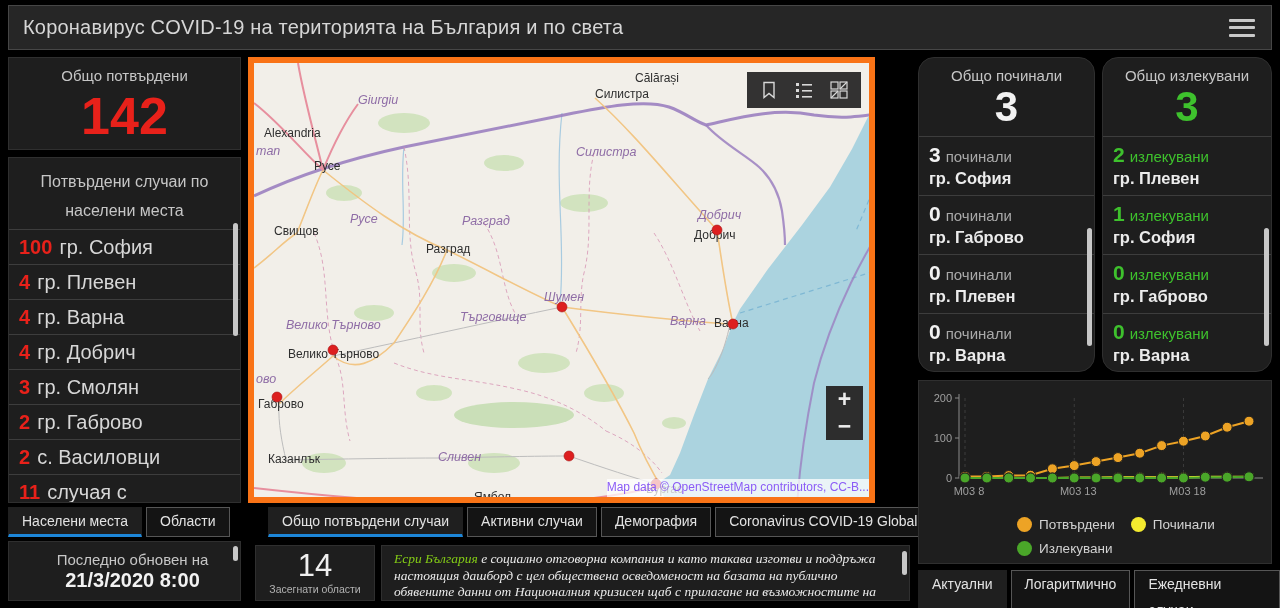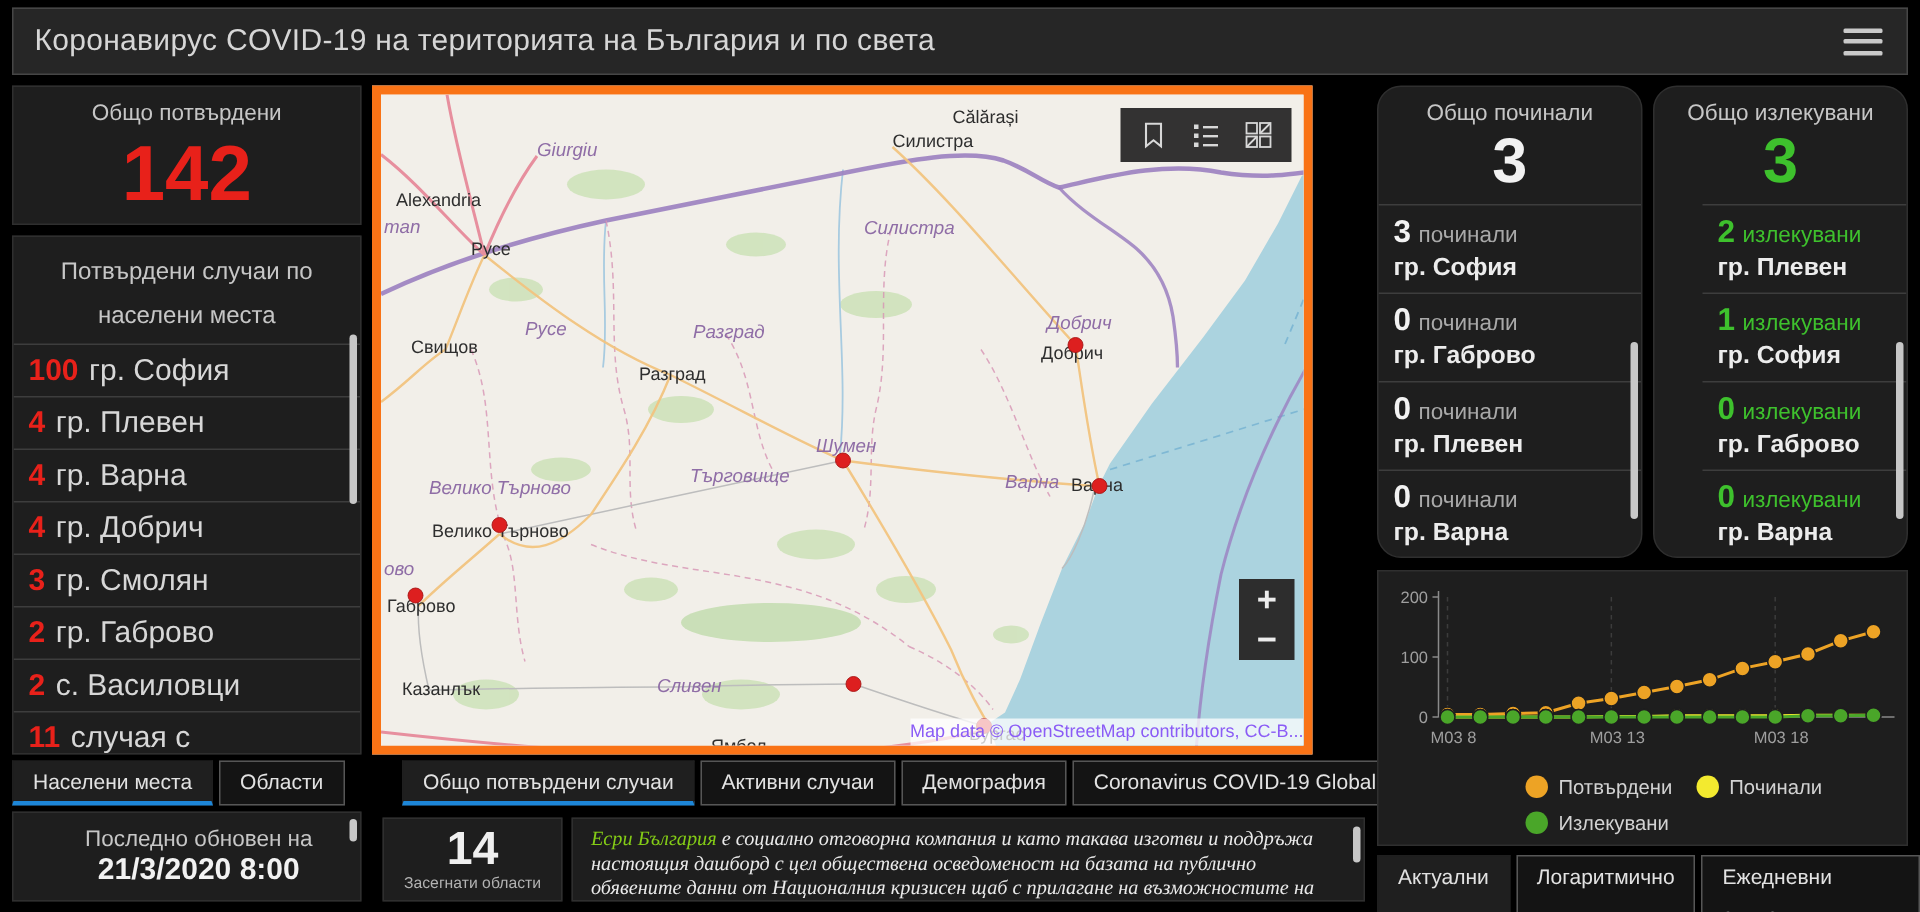--- a/index.html
+++ b/index.html
@@ -43,21 +43,21 @@
                padding:8px 12px;align-items:center;}
   #map-toolbox svg{display:block;cursor:pointer;}
   #zoom-ctl{position:absolute;right:6px;bottom:57px;width:37px;background:#2d2d2d;text-align:center;}
   .zbtn{color:#ececec;font-size:23px;line-height:27px;height:27px;cursor:pointer;font-weight:bold;}
   .ml-city{font-family:"Liberation Sans",sans-serif;font-size:12px;fill:#2e2e2e;}
   .ml-region{font-family:"Liberation Sans",sans-serif;font-size:12.5px;font-style:italic;fill:#8f6da6;}
   .cdot{fill:#dd1f1f;stroke:#a61414;stroke-width:.6;cursor:pointer;}
 
   
   #p-affected{left:255px;top:545px;width:120px;height:56px;text-align:center;}
-  #p-affected .big{color:#efefef;font-size:31px;font-weight:bold;line-height:34px;margin-top:3px;}
+  #p-affected .big{color:#efefef;font-size:31px;font-weight:normal;line-height:34px;margin-top:3px;}
   #p-affected .cap2{color:#b2b2b2;font-size:10.5px;}
   #p-note{left:381px;top:545px;width:529px;height:56px;padding:5px 12px;box-sizing:border-box;}
   #p-note p{margin:0;font-family:"Liberation Serif",serif;font-style:italic;font-size:13.5px;
             line-height:16.5px;color:#eaeaea;}
   #p-note a{color:#84cc16;text-decoration:none;cursor:pointer;}
 
   
   #p-deaths{left:918px;top:57px;width:177px;height:315px;}
   #p-recovered{left:1102px;top:57px;width:170px;height:315px;}
   .bigstat{text-align:center;border-radius:16px;}
@@ -323,21 +323,21 @@
         <div class="sline1"><span class="scnt">0</span><span class="sunit">починали</span></div>
         <div class="splace">гр. Варна</div>
       </div>
     </div>
   <div class="thumb" style="right:2px;top:170px;height:118px;"></div>
 </div>
 
 <div id="p-recovered" class="panel bigstat">
   <div class="cap">Общо излекувани</div>
   <div class="big g">3</div>
-  <div style="text-align:left;margin-top:6px;margin-left:32px;">
+  <div style="text-align:left;margin-top:6px;">
       <div class="srow">
         <div class="sline1"><span class="scnt g">2</span><span class="sunit g2">излекувани</span></div>
         <div class="splace">гр. Плевен</div>
       </div>
       <div class="srow">
         <div class="sline1"><span class="scnt g">1</span><span class="sunit g2">излекувани</span></div>
         <div class="splace">гр. София</div>
       </div>
       <div class="srow">
         <div class="sline1"><span class="scnt g">0</span><span class="sunit g2">излекувани</span></div>

